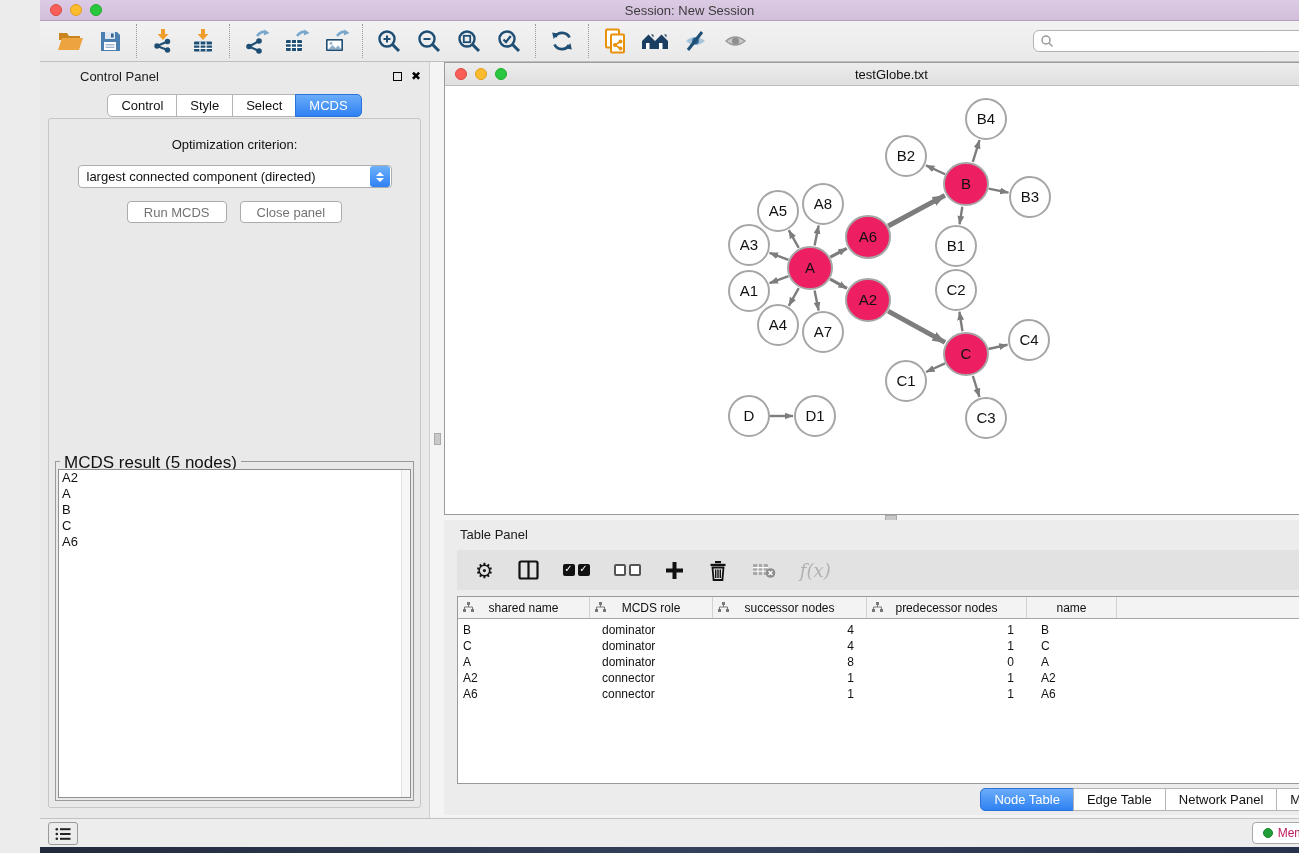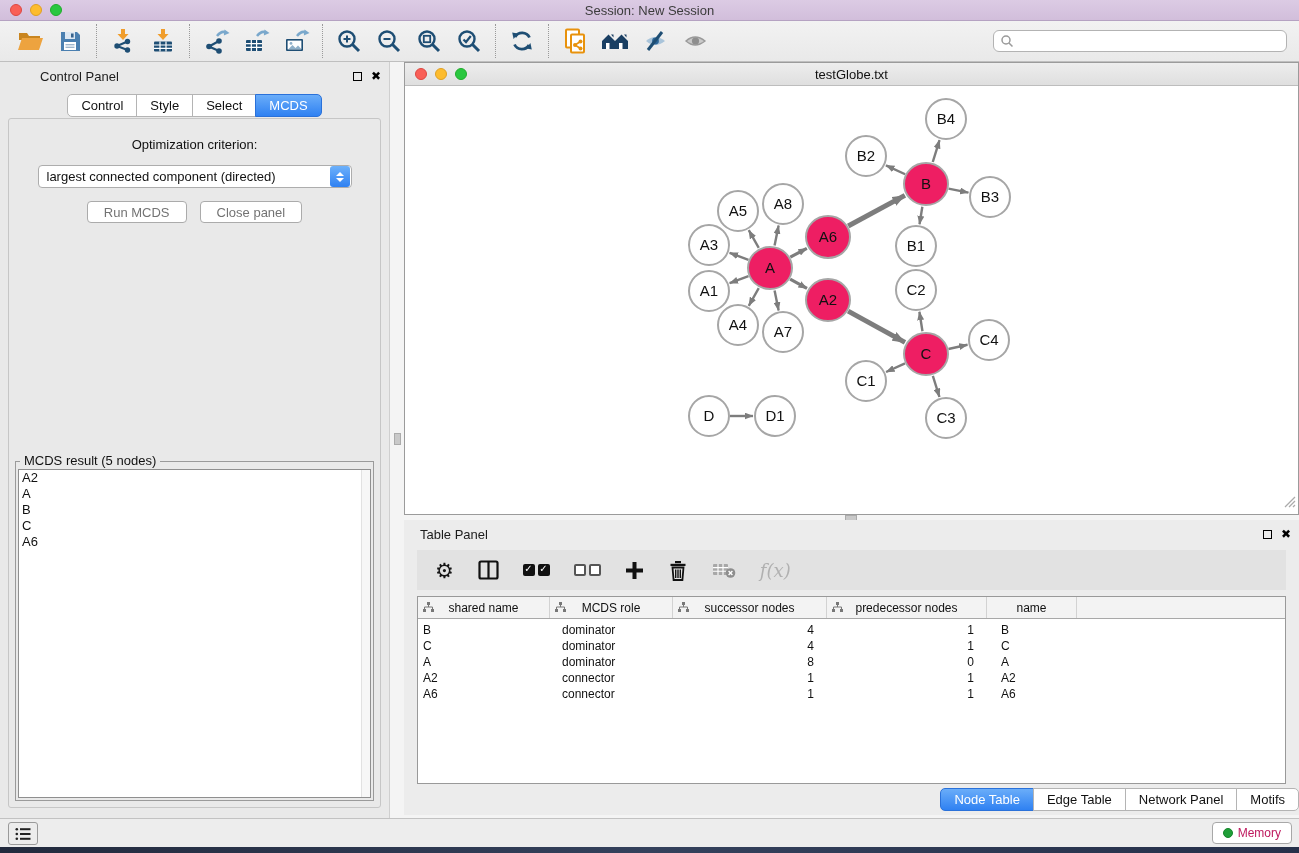--- a/index.html
+++ b/index.html
@@ -1,18 +1,18 @@
 <!DOCTYPE html>
 <html><head>
 <meta charset="utf-8">
 <style>
   * { margin:0; padding:0; box-sizing:border-box; }
   html,body { width:1299px; height:853px; overflow:hidden; }
   body { font-family:"Liberation Sans","DejaVu Sans",sans-serif; background:#ececec; position:relative; }
-  .app { position:absolute; inset:0; }
+  .app { position:absolute; inset:0;margin-left:40px; }
 
   
   .titlebar { position:absolute; left:0; top:0; width:1299px; height:21px;
     background:linear-gradient(#dccbe4,#d2bedb); border-bottom:1px solid #b5a2c2;
     display:flex; align-items:center; }
   .lights { display:flex; gap:8px; margin-left:10px; }
   .light { width:12px; height:12px; border-radius:50%; }
   .light.red { background:#f95f57; border:1px solid #dd4741; }
   .light.yellow { background:#fdbc2e; border:1px solid #dfa023; }
   .light.green { background:#29c73f; border:1px solid #1fad2b; }
@@ -57,21 +57,21 @@
   .select-stepper { width:20px; height:21px; border-radius:3px; margin-right:1px;
     background:linear-gradient(#6db1fb,#2f81f2); display:flex; flex-direction:column;
     align-items:center; justify-content:center; gap:2px; }
   .chev-up { width:0; height:0; border-left:4px solid transparent; border-right:4px solid transparent; border-bottom:4px solid #fff; }
   .chev-down { width:0; height:0; border-left:4px solid transparent; border-right:4px solid transparent; border-top:4px solid #fff; }
   .btn-row { margin-top:13px; text-align:center; display:flex; justify-content:center; gap:13px; }
   .push-btn { background:#fff; border:1px solid #ababab; border-radius:4px; height:22px;
     font-size:13px; color:#737373; padding:0 16px; font-family:inherit; }
 
   .groupbox { position:absolute; left:6px; right:6px; top:342px; bottom:6px; border:1px solid #9a9a9a; }
-  .groupbox-title { position:absolute; top:-9px; left:4px; background:#e9e9e9; padding:0 4px; font-size:13px; color:#111; }
+  .groupbox-title { position:absolute; top:-9px; left:4px; background:#e9e9e9; padding:0 4px; font-size:17px; color:#111; }
   .result-list { position:absolute; left:2px; top:7px; right:2px; bottom:2px; background:#fff;
     border:1px solid #8f8f8f; overflow:hidden; }
   .result-scroll { position:absolute; right:0; top:0; bottom:0; width:9px; background:#f7f7f7; border-left:1px solid #e2e2e2; }
   .result-item { font-size:13px; color:#111; line-height:16px; padding-left:3px; }
 
   
   .network-window { position:absolute; left:404px; top:0; width:895px; height:453px;
     background:#fff; border:1px solid #9b9b9b; }
   .inner-titlebar { position:relative; height:23px; background:linear-gradient(#ededed,#dfdfdf);
     border-bottom:1px solid #bdbdbd; display:flex; align-items:center; }

